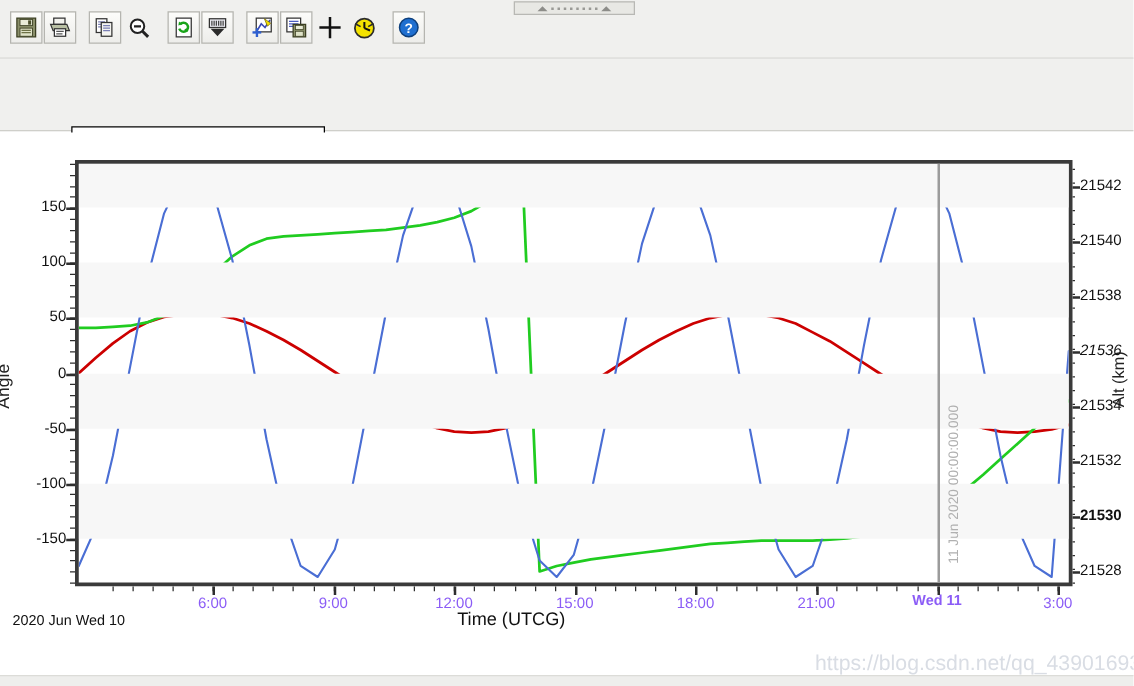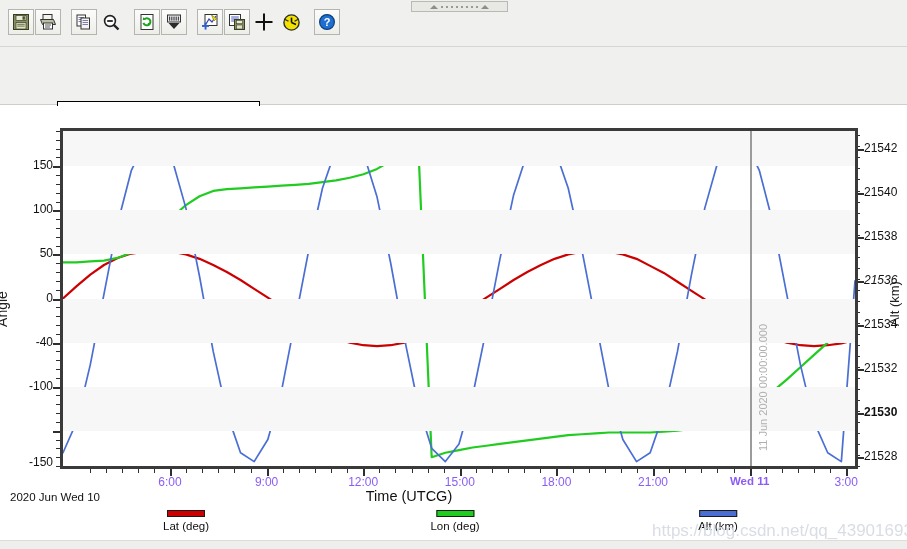--- a/index.html
+++ b/index.html
@@ -482,25 +482,25 @@
 
     <div id="yticks-left">
         <div class="ytick-l" style="top: 52.2632px;">150</div>
         <div class="tickmark" style="left: 53px; width: 8px; top: 60.2632px; height: 2px;"></div>
         <div class="ytick-l" style="top: 96.3421px;">100</div>
         <div class="tickmark" style="left: 53px; width: 8px; top: 104.342px; height: 2px;"></div>
         <div class="ytick-l" style="top: 140.421px;">50</div>
         <div class="tickmark" style="left: 53px; width: 8px; top: 148.421px; height: 2px;"></div>
         <div class="ytick-l" style="top: 184.5px;">0</div>
         <div class="tickmark" style="left: 53px; width: 8px; top: 192.5px; height: 2px;"></div>
-        <div class="ytick-l" style="top: 228.579px;">-40</div>
+        <div class="ytick-l" style="top: 228.579px;">-50</div>
         <div class="tickmark" style="left: 53px; width: 8px; top: 236.579px; height: 2px;"></div>
         <div class="ytick-l" style="top: 272.658px;">-100</div>
         <div class="tickmark" style="left: 53px; width: 8px; top: 280.658px; height: 2px;"></div>
-        <div class="ytick-l" style="top: 316.737px; margin-top: 32px;">-150</div>
+        <div class="ytick-l" style="top: 316.737px;">-150</div>
         <div class="tickmark" style="left: 53px; width: 8px; top: 324.737px; height: 2px;"></div>
         <div class="tickmark" style="left: 56px; width: 5px; top: 360px;"></div>
         <div class="tickmark" style="left: 56px; width: 5px; top: 351.184px;"></div>
         <div class="tickmark" style="left: 56px; width: 5px; top: 342.368px;"></div>
         <div class="tickmark" style="left: 56px; width: 5px; top: 333.553px;"></div>
         <div class="tickmark" style="left: 56px; width: 5px; top: 324.737px;"></div>
         <div class="tickmark" style="left: 56px; width: 5px; top: 315.921px;"></div>
         <div class="tickmark" style="left: 56px; width: 5px; top: 307.105px;"></div>
         <div class="tickmark" style="left: 56px; width: 5px; top: 298.289px;"></div>
         <div class="tickmark" style="left: 56px; width: 5px; top: 289.474px;"></div>
@@ -666,32 +666,18 @@
       <div id="cursor-holder">
           <div class="cursorline" style="left: 686.6px; top: 0px; height: 335px; background: rgb(155, 155, 155);"></div>
           <div class="cursorlabel" style="left: 693.6px; top: 320px;">11 Jun 2020 00:00:00.000</div>
         </div>
     </div>
 
     <div class="datefirst">2020 Jun Wed 10</div>
 
     <div class="xaxis-title">Time (UTCG)</div>
 
-    <div class="legend" id="legend">
-        <div class="leg-item" style="left: 186px; top: 0px;">
-          <div class="leg-swatch" style="background: rgb(204, 0, 0);"></div>
-          <div class="leg-txt">Lat (deg)</div>
-        </div>
-        <div class="leg-item" style="left: 455px; top: 0px;">
-          <div class="leg-swatch" style="background: rgb(32, 204, 32);"></div>
-          <div class="leg-txt">Lon (deg)</div>
-        </div>
-        <div class="leg-item" style="left: 718px; top: 0px;">
-          <div class="leg-swatch" style="background: rgb(74, 110, 212);"></div>
-          <div class="leg-txt">Alt (km)</div>
-        </div>
-      </div>
 
     <div class="watermark">https://blog.csdn.net/qq_43901693</div>
   </div>
 
   <div class="footerbar"></div>
 </div>
 
 </body></html>

